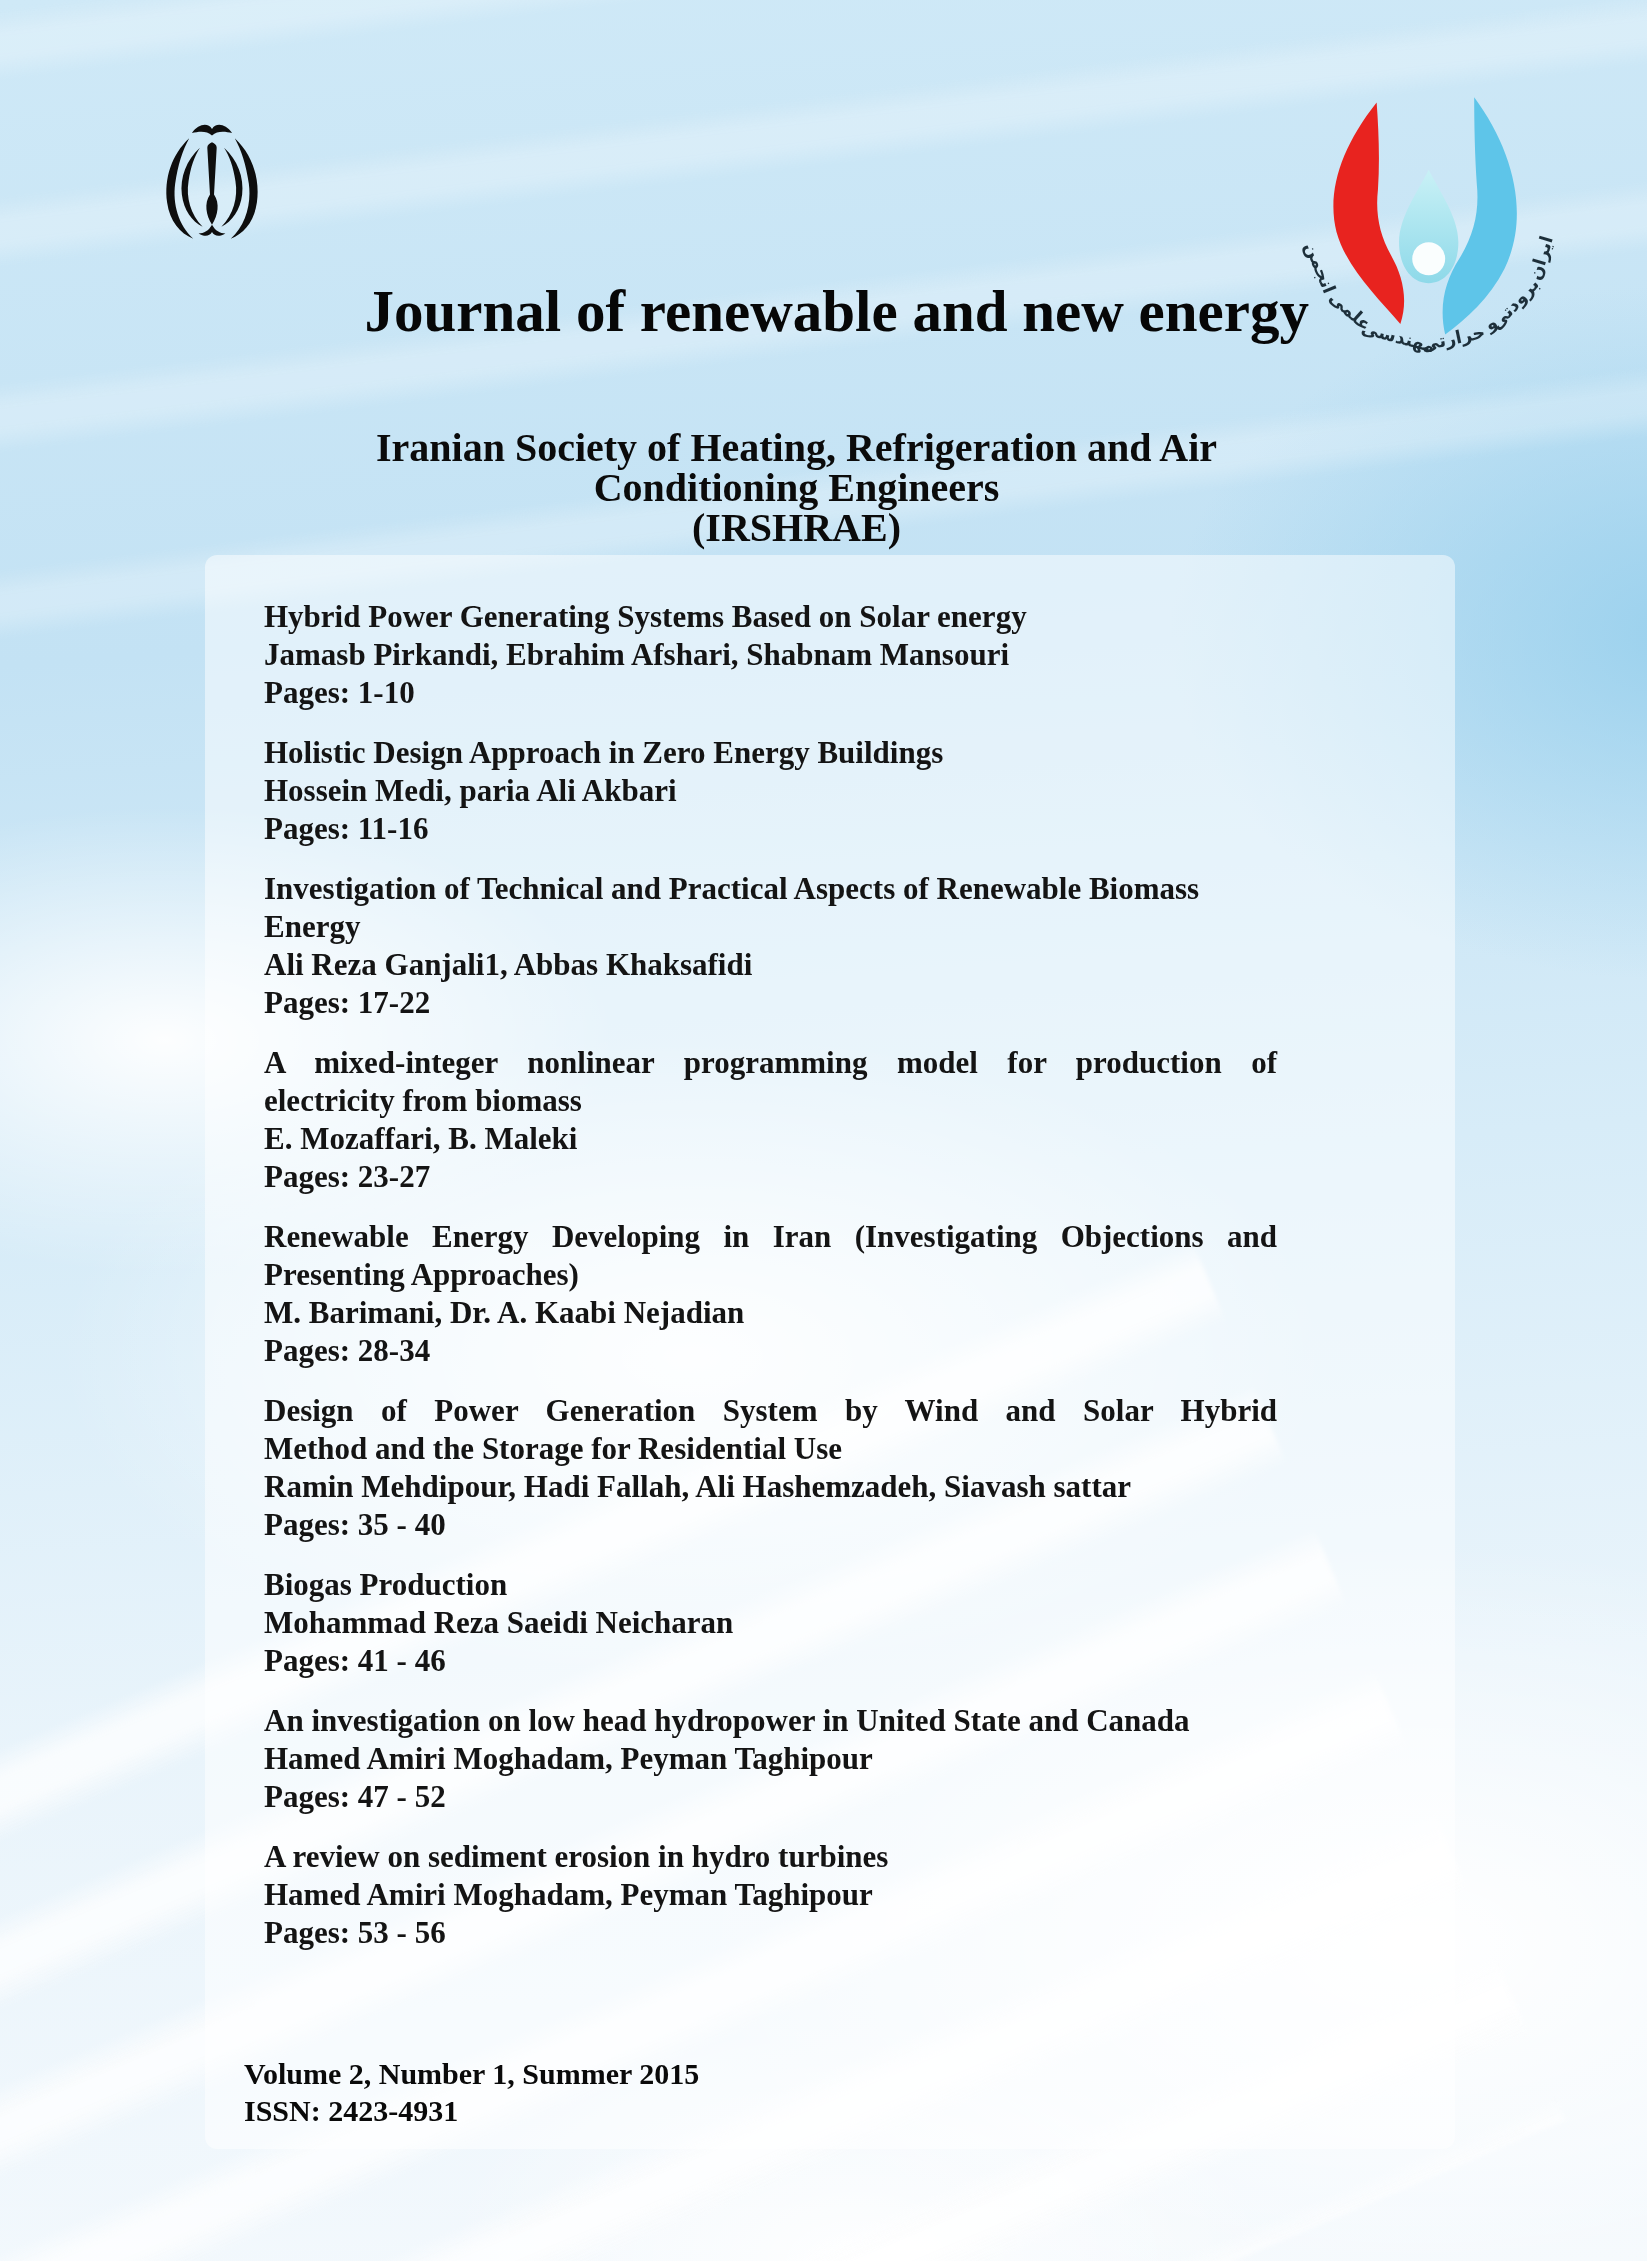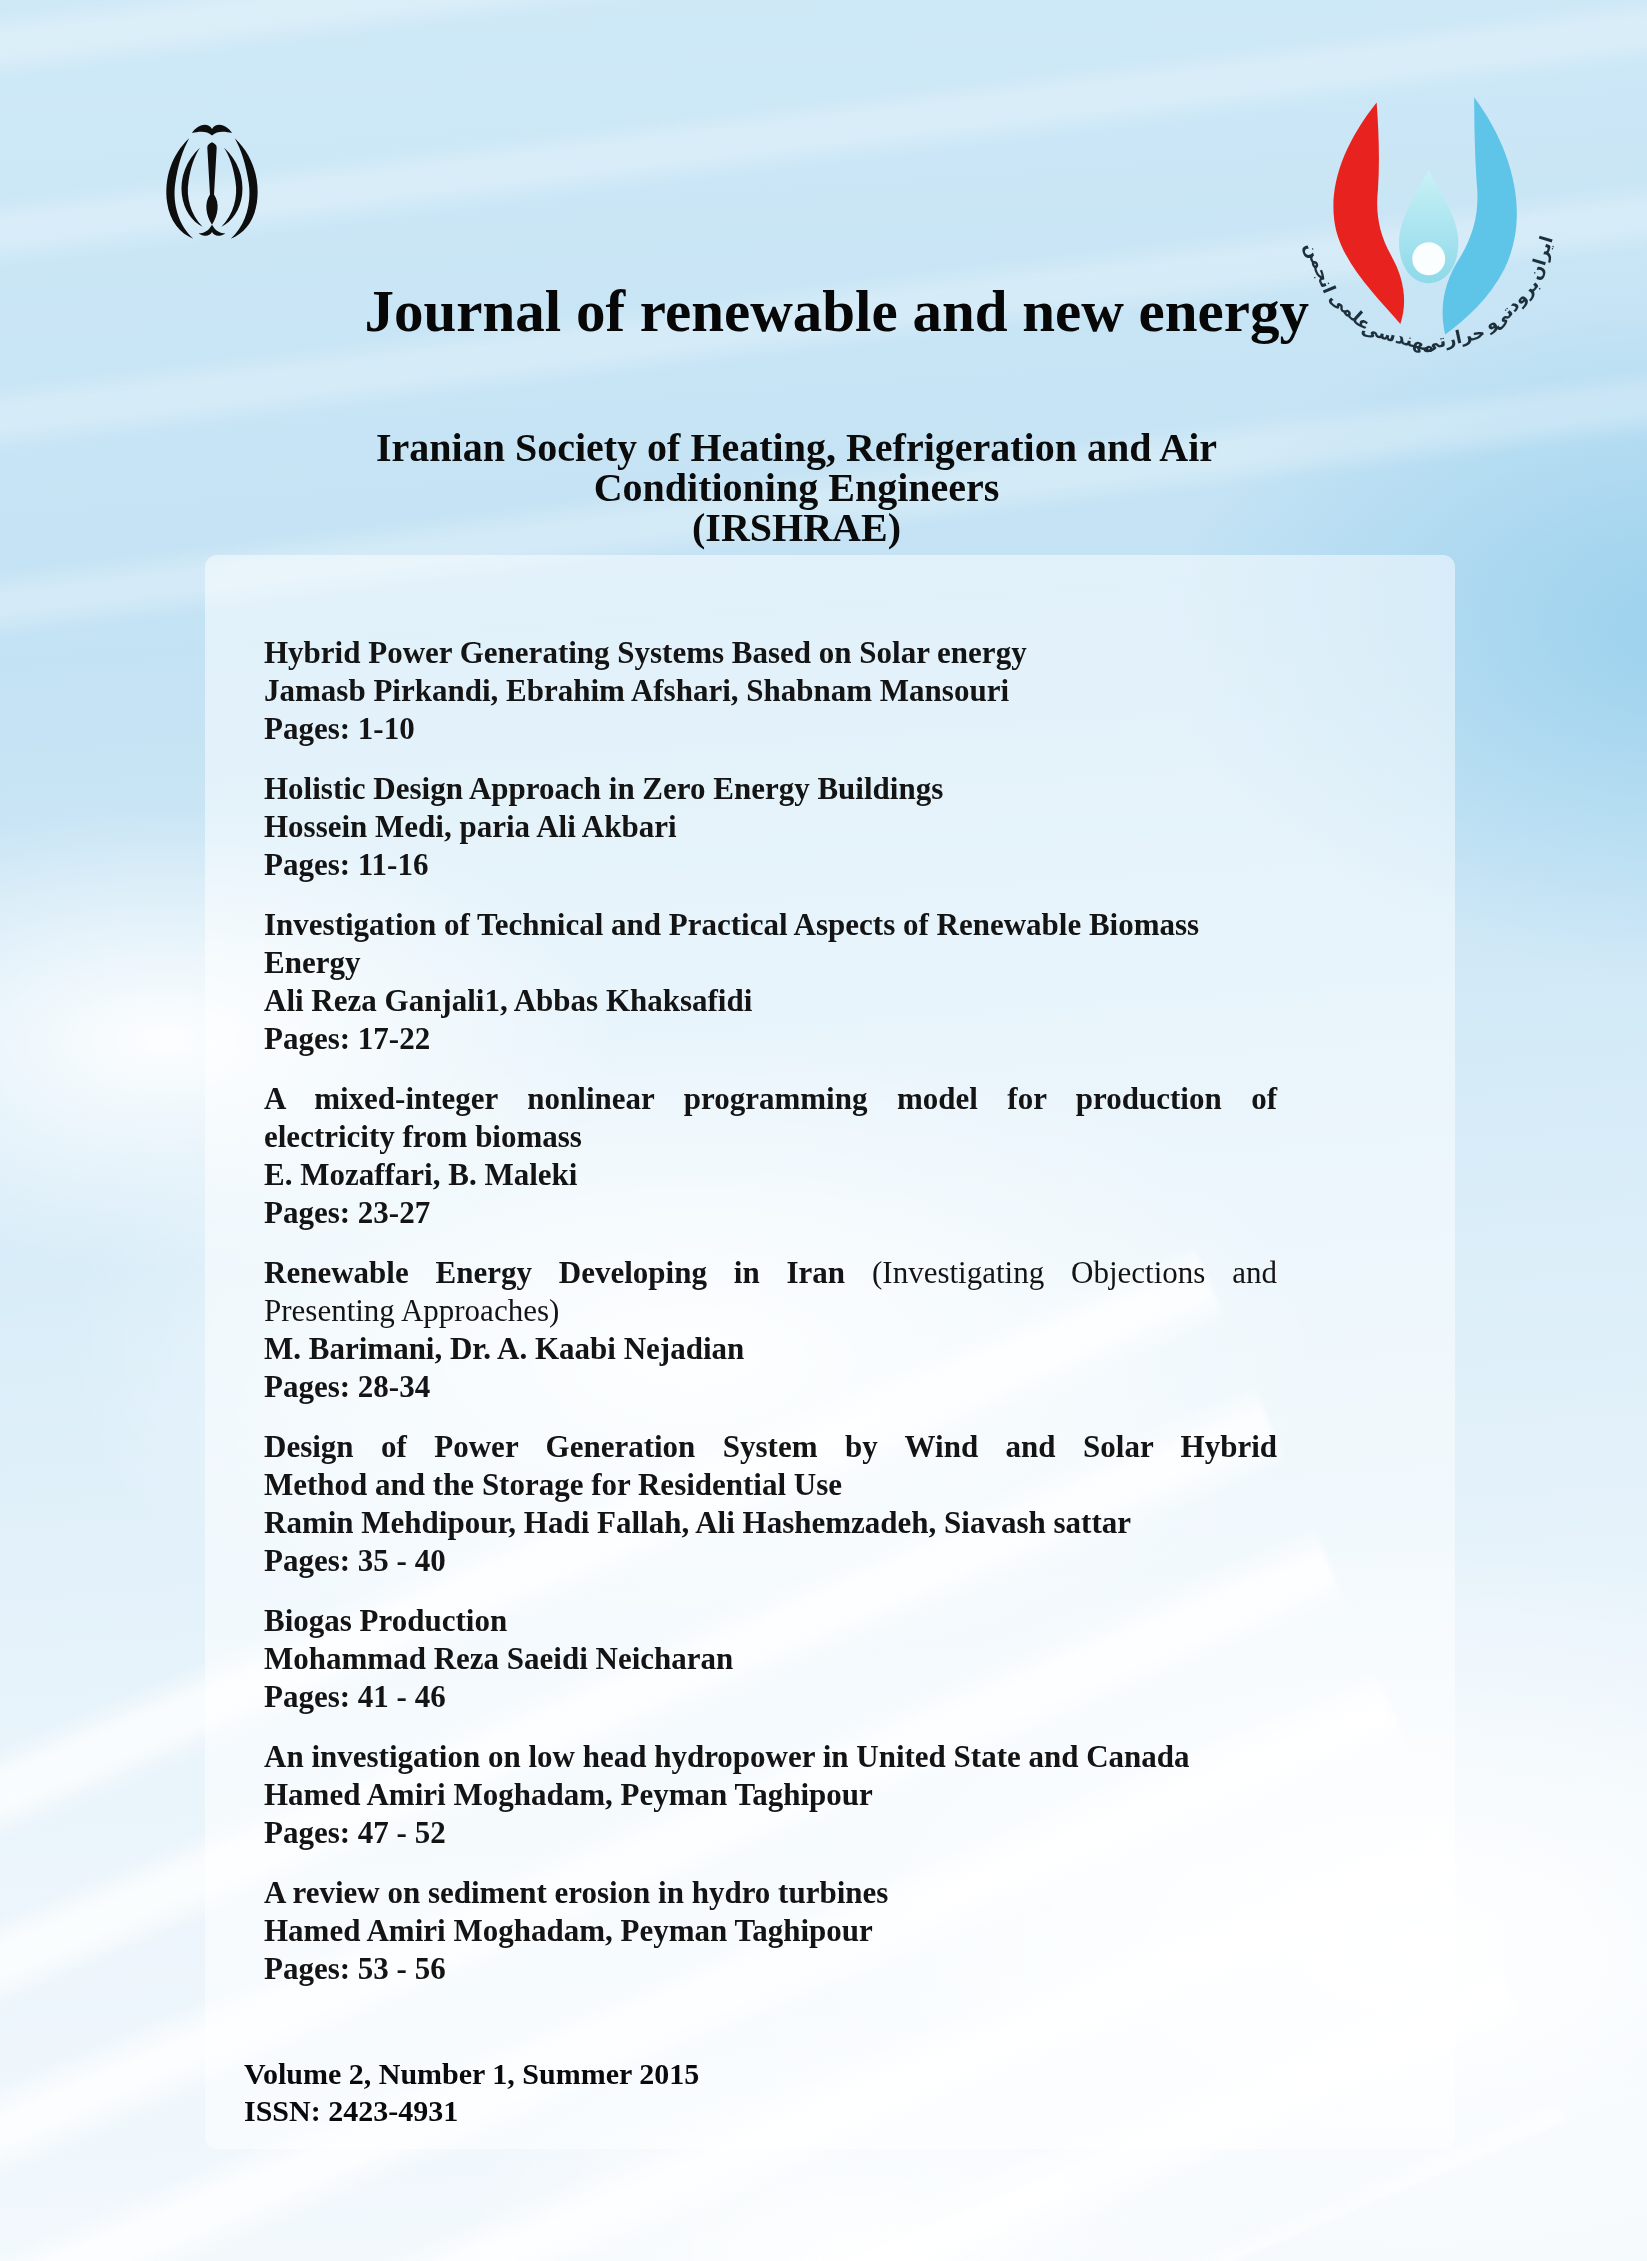--- a/index.html
+++ b/index.html
@@ -48,28 +48,28 @@
   .society{
     position:absolute;left:290px;top:428px;width:1013px;
     font-size:40px;line-height:40px;font-weight:bold;text-align:center;color:#0b0b0b;
   }
   .panel{
     position:absolute;left:205px;top:555px;width:1250px;height:1594px;
     background:rgba(255,255,255,.5);
     border-radius:12px;
   }
   .articles{
-    position:absolute;left:264px;top:634px;width:1013px;
+    position:absolute;left:264px;top:598px;width:1013px;
     font-size:31px;line-height:38px;color:#141414;
   }
   .article{margin:0 0 22px 0;}
   .a-title{font-weight:bold;}
   .t-line.jl{text-align:justify;text-align-last:justify;}
   .tb{font-weight:bold;}
-  .tn{font-weight:normal;}
+  .tn{font-weight:bold;}
   .a-authors,.a-pages{font-weight:bold;}
   .footer{
     position:absolute;left:244px;top:2055px;width:1013px;
     font-size:30px;line-height:37px;font-weight:bold;color:#0a0a0a;
   }
 </style>
 </head>
 <body>
 
 <div class="page">

